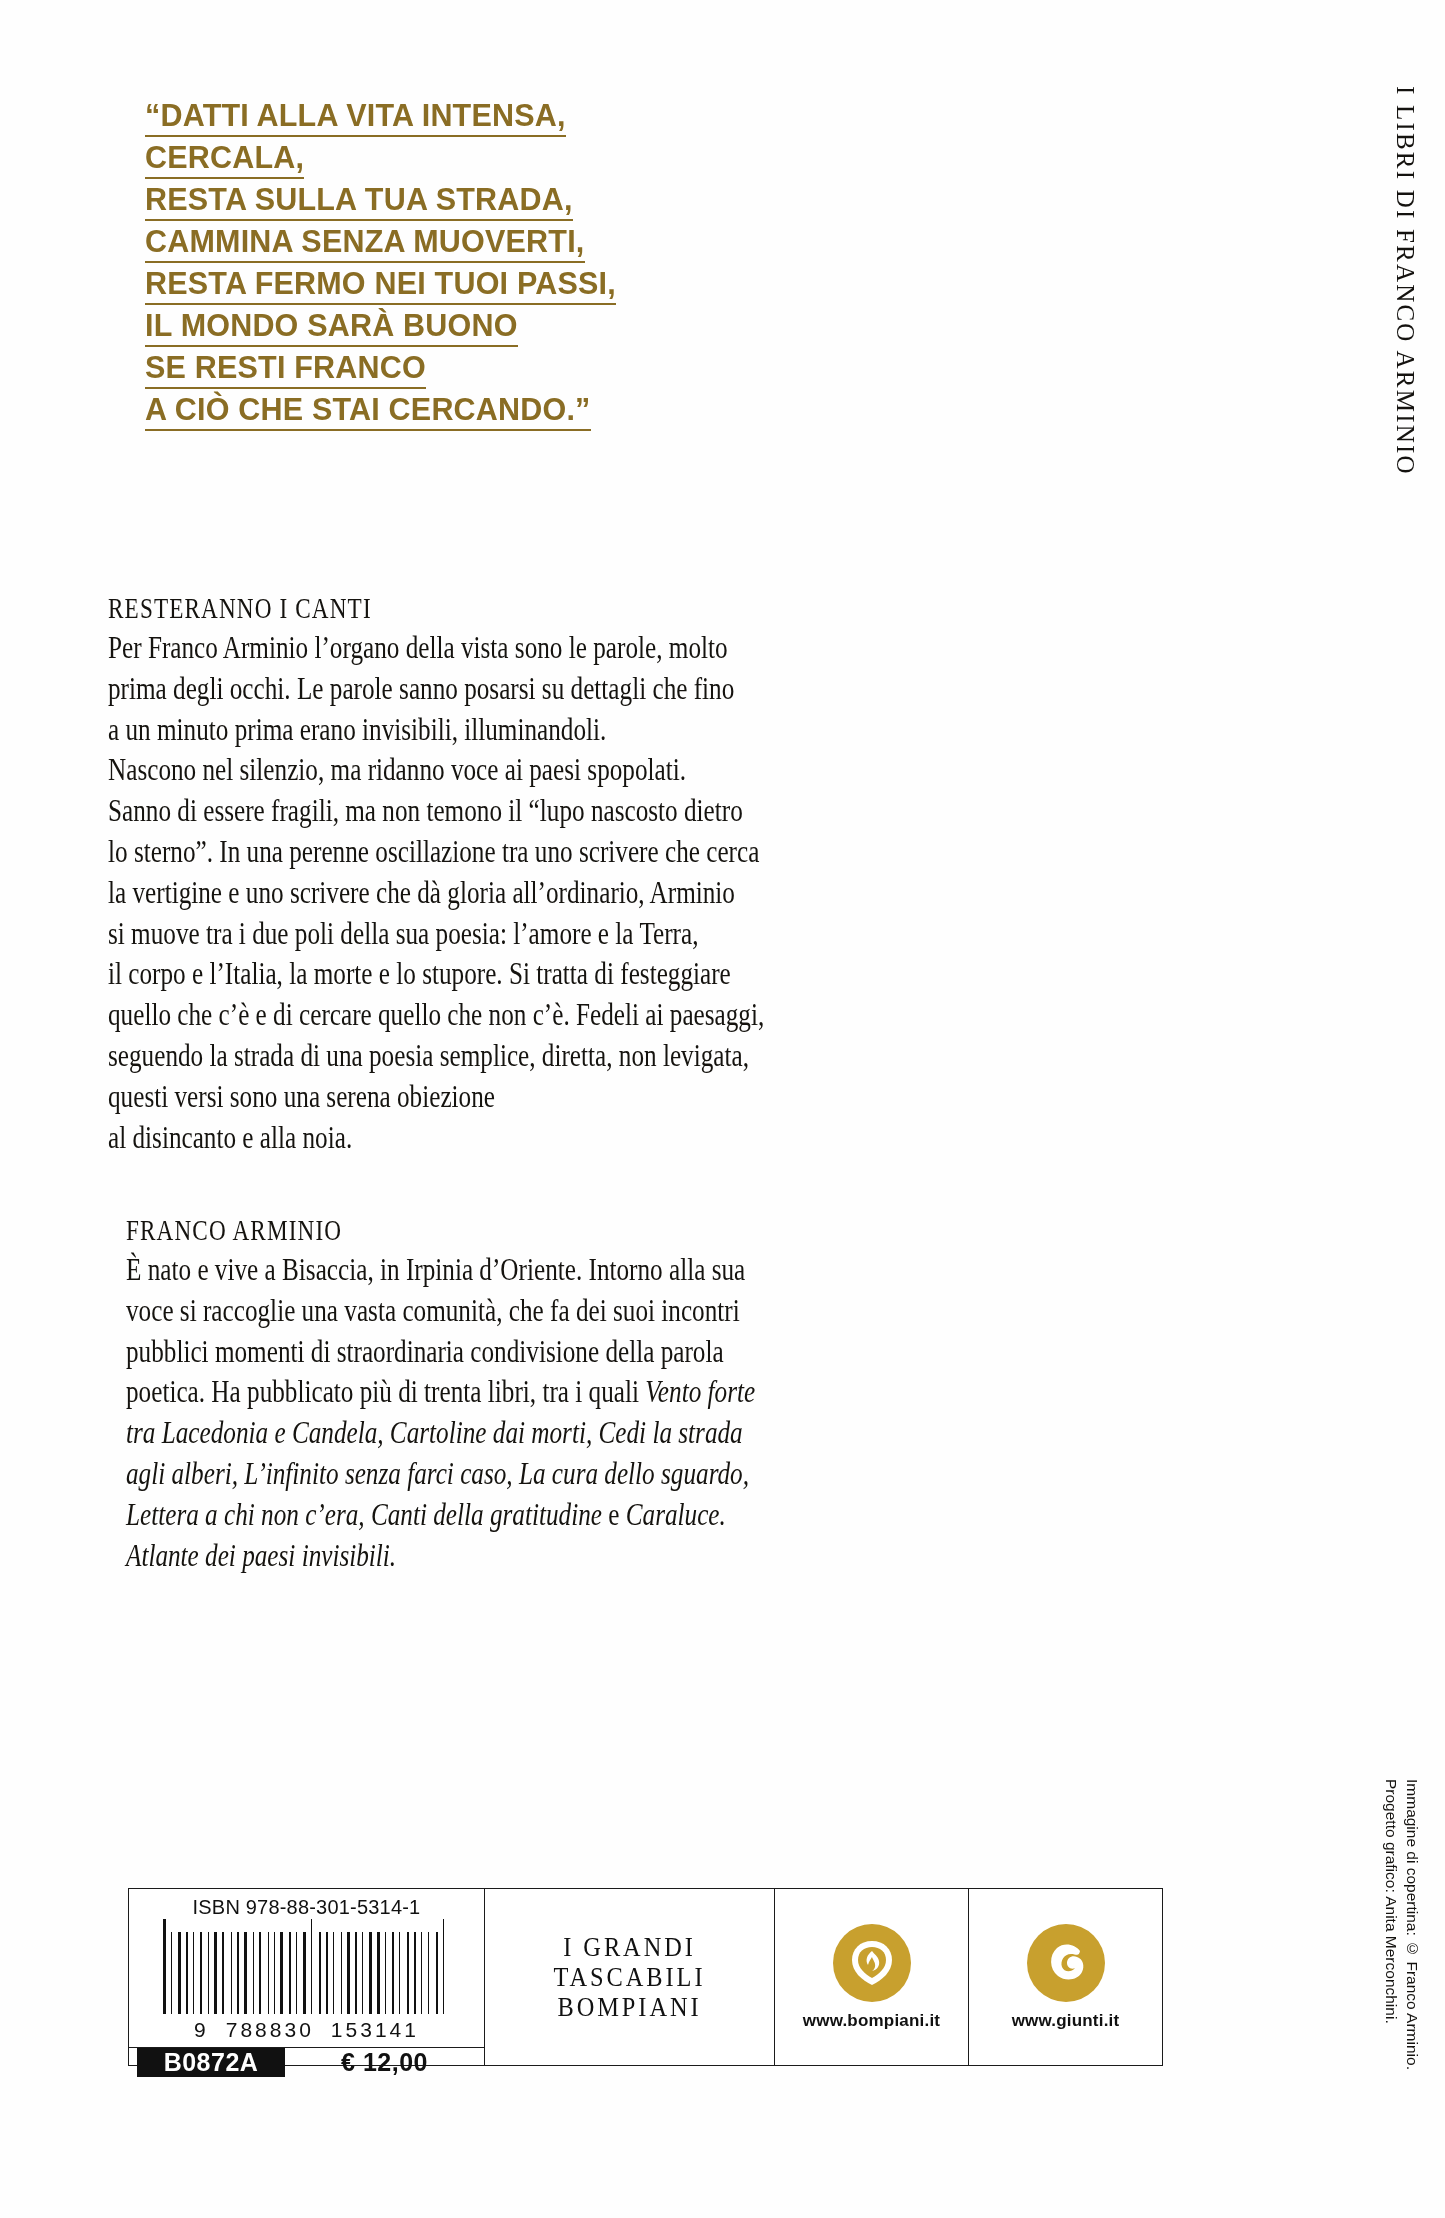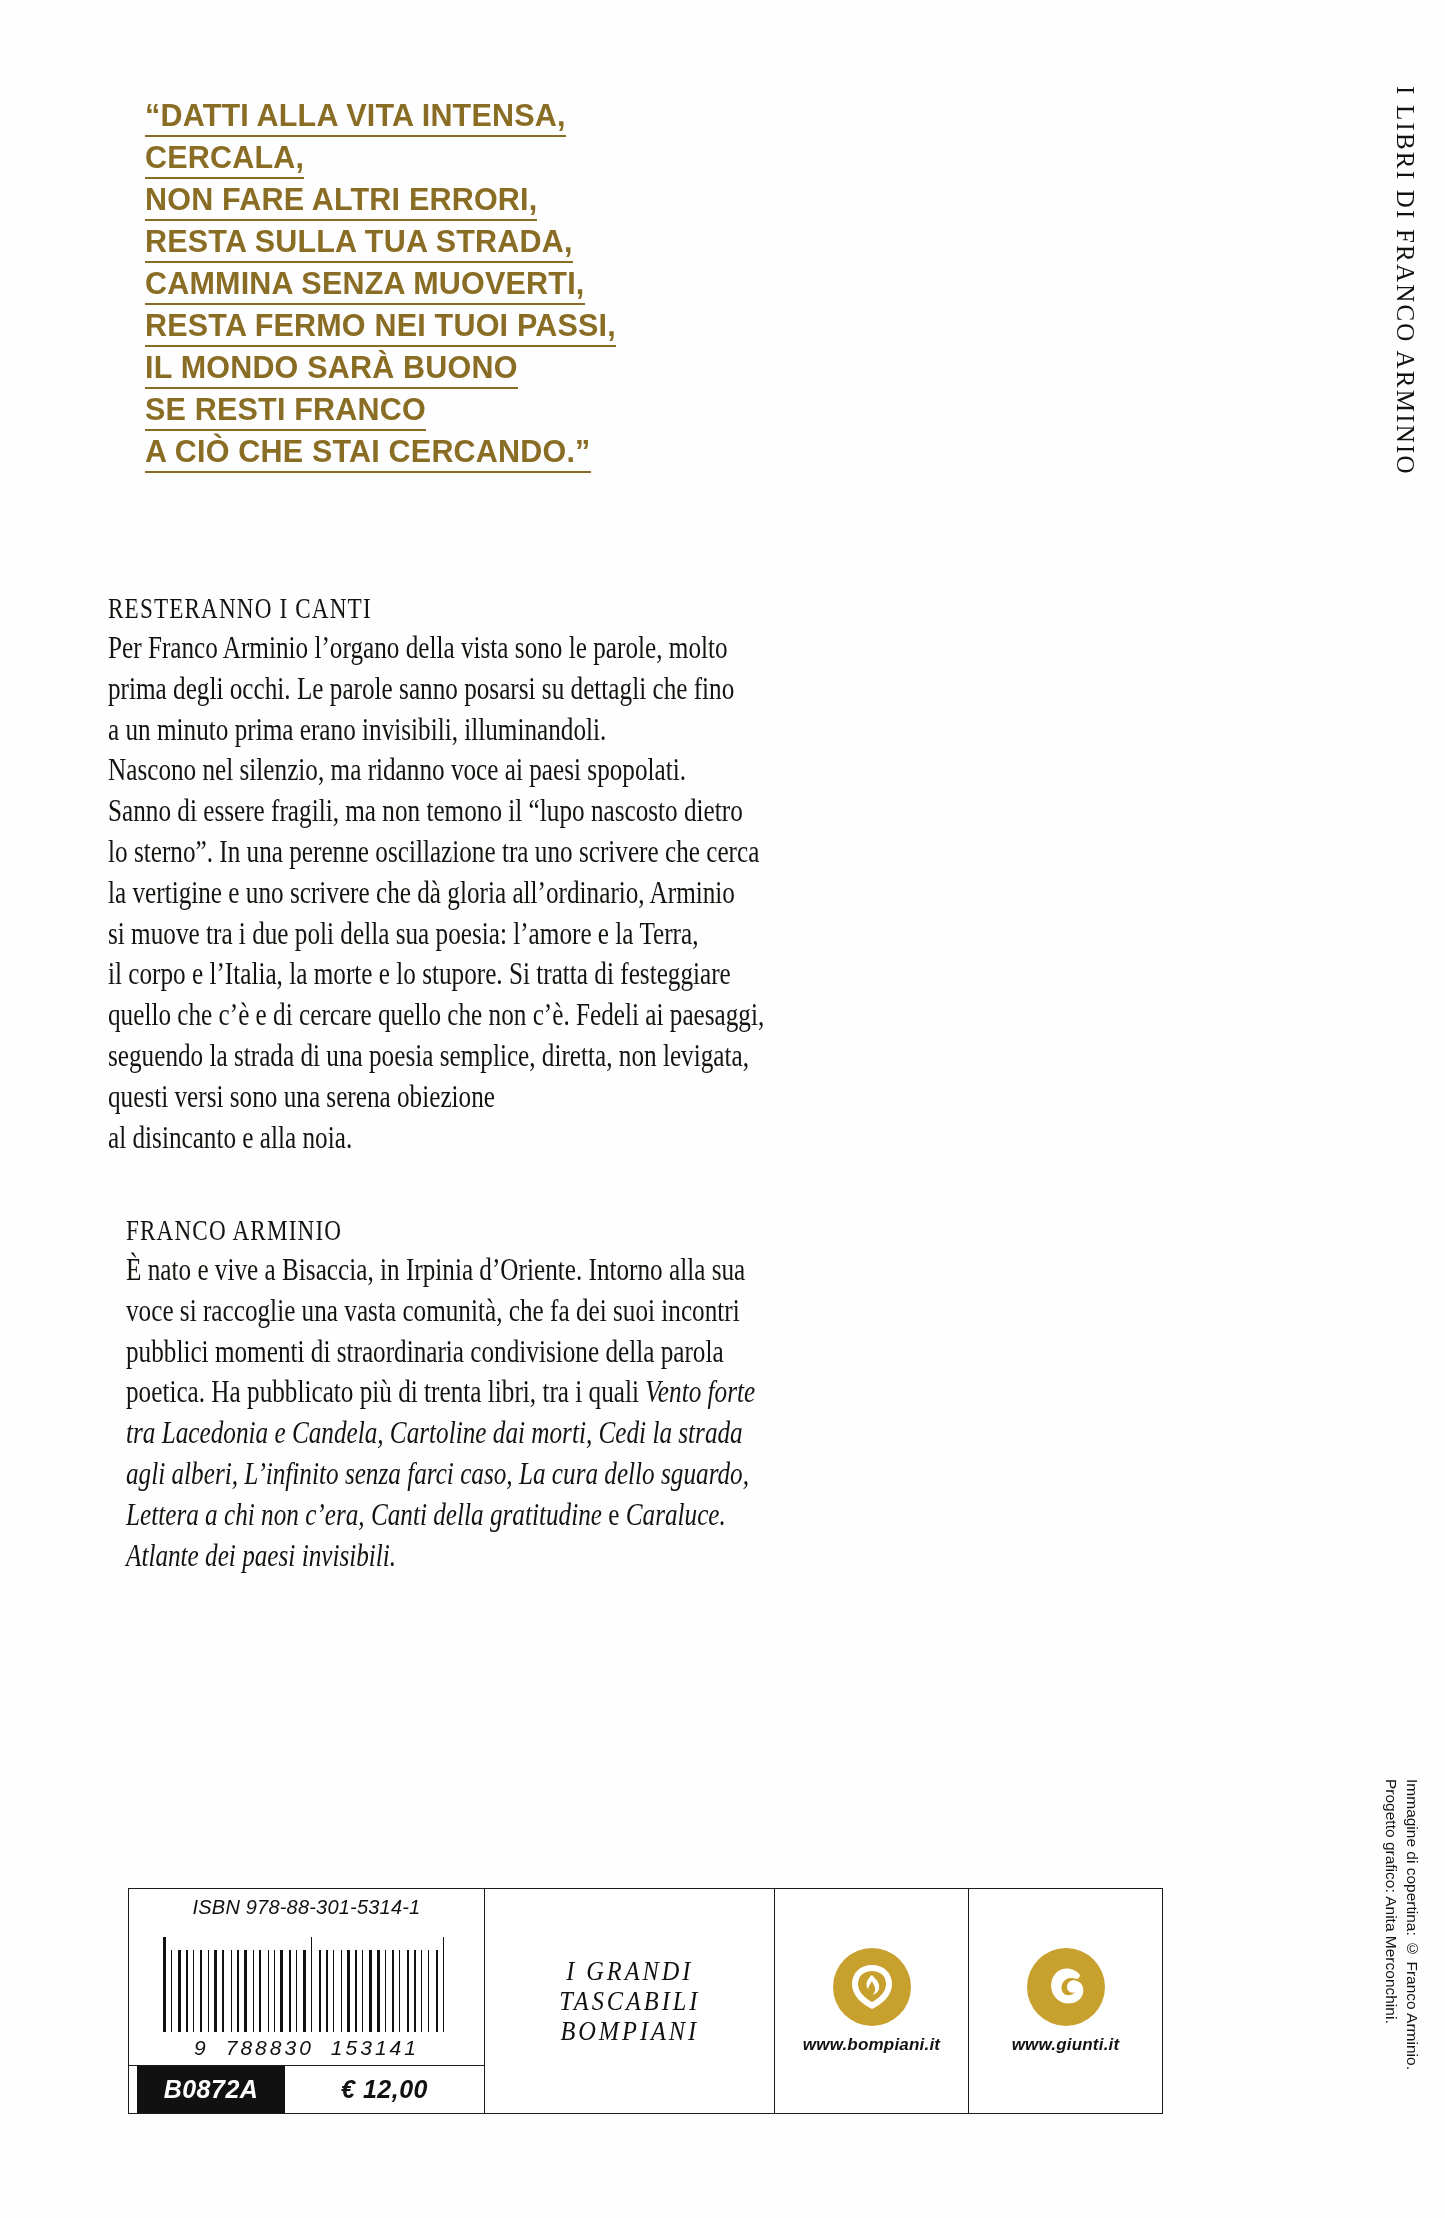--- a/index.html
+++ b/index.html
@@ -92,26 +92,25 @@
     top: 1210px;
     width: 1000px;
   }
 
   
   .bottom-bar {
     position: absolute;
     left: 128px;
     top: 1888px;
     width: 1035px;
-    height: 226px;
+    height: 178px;
     border: 1.6px solid #1b1b1b;
     display: flex;
     box-sizing: border-box;
     background: #fff;
-    font-style: italic;
   }
   .cell {
     position: relative;
     box-sizing: border-box;
   }
   .cell + .cell { border-left: 1.6px solid #1b1b1b; }
 
   .barcode-cell {
     width: 355px;
     display: flex;
@@ -251,21 +250,20 @@
   .credits .cl { display: block; }
 </style>
 </head>
 <body>
 
 <div class="page">
 
   <div class="quote">
     <div class="quote-line"><span class="u">“DATTI ALLA VITA INTENSA,</span></div>
     <div class="quote-line"><span class="u">CERCALA,</span></div>
-    <div class="quote-line"><span class="u">NON FARE ALTRI ERRORI,</span></div>
     <div class="quote-line"><span class="u">RESTA SULLA TUA STRADA,</span></div>
     <div class="quote-line"><span class="u">CAMMINA SENZA MUOVERTI,</span></div>
     <div class="quote-line"><span class="u">RESTA FERMO NEI TUOI PASSI,</span></div>
     <div class="quote-line"><span class="u">IL MONDO SARÀ BUONO</span></div>
     <div class="quote-line"><span class="u">SE RESTI FRANCO</span></div>
     <div class="quote-line"><span class="u">A CIÒ CHE STAI CERCANDO.”</span></div>
   </div>
 
   <div class="series-vertical">I LIBRI DI FRANCO ARMINIO</div>
 

